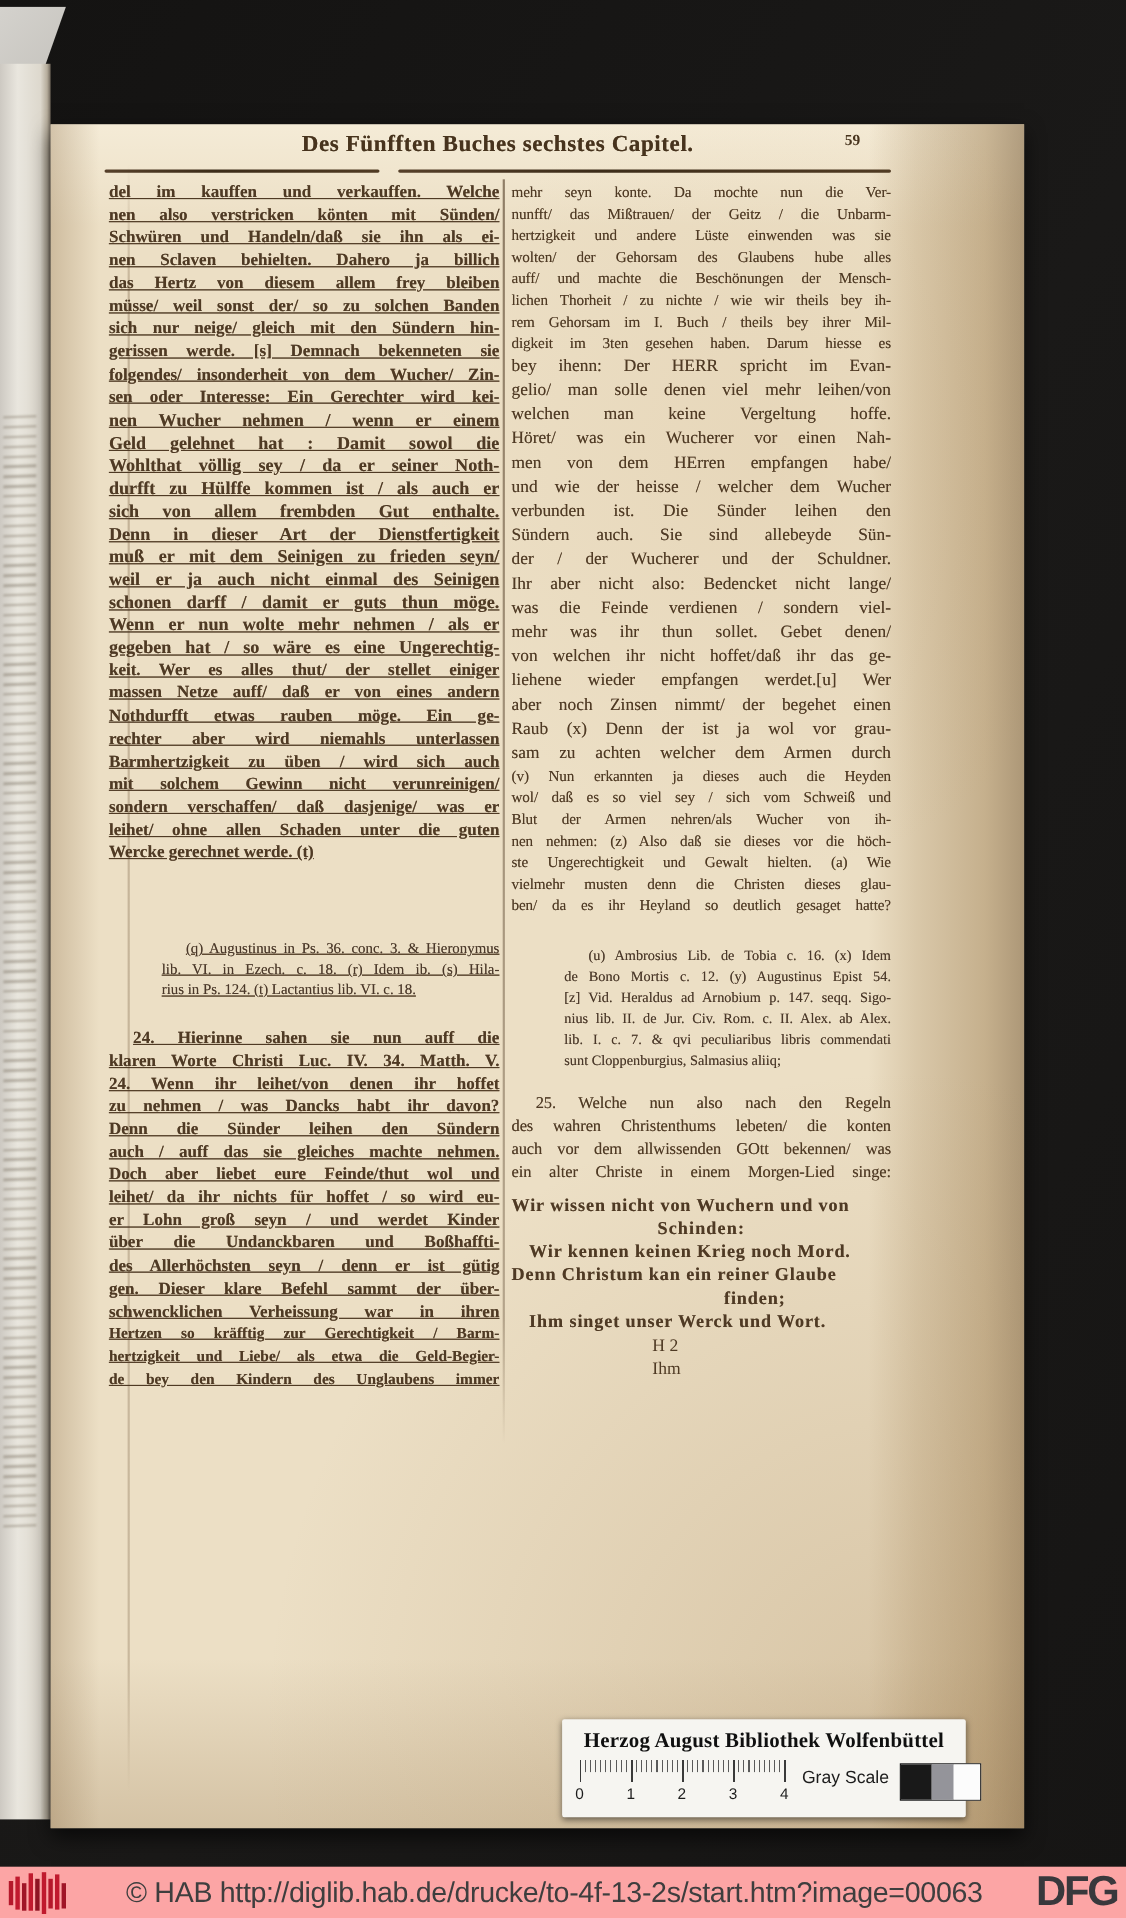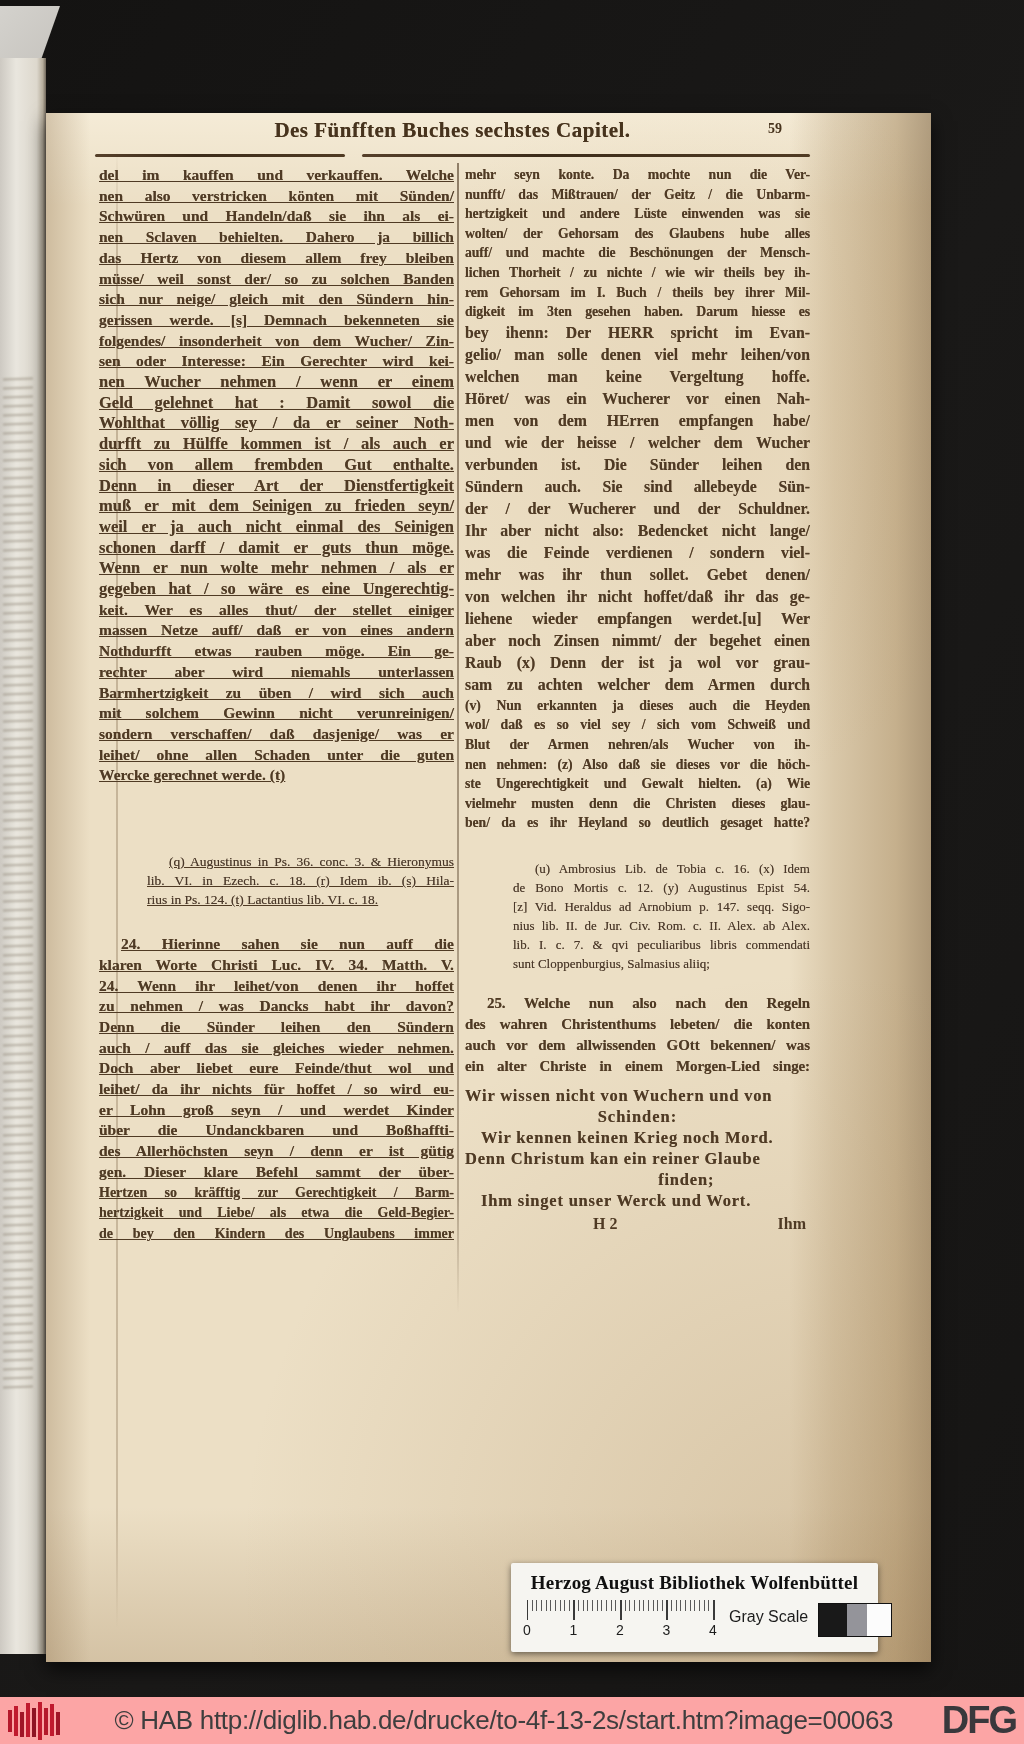--- a/index.html
+++ b/index.html
@@ -55,41 +55,41 @@
   .col{position:absolute;top:52px;}
   .col-left{left:53px;width:355px;text-decoration:underline;}
   .col-right{left:419px;width:345px;}
   .line,.fline,.vline{
     text-align:justify;text-align-last:justify;
     text-shadow:0 0 .4px rgba(60,40,20,.55);
   }
   .col-left .line{font-weight:bold;font-size:15.5px;line-height:20.7px;}
   .col-left .big{font-size:16.5px;}
   .col-left .sm{font-size:14px;}
-  .col-right .line{font-weight:bold;font-size:13.8px;line-height:19.6px;letter-spacing:-.1px;}
+  .col-right .line{font-weight:normal;font-size:13.8px;line-height:19.6px;letter-spacing:-.1px;}
   .col-right .big{font-size:15.8px;line-height:22px;letter-spacing:0;}
   .col-right .p25{font-size:15px;line-height:21px;}
   .fline{font-size:13.5px;line-height:19px;color:#4a382a;margin-left:48px;}
   .col-right .fline{font-size:13px;}
   .noj{text-align-last:left;}
   .ind{text-indent:22px;}
   .block-fn-left{margin-top:66px;}
   .block-p24{margin-top:25px;}
   .block-fn-right{margin-top:26px;}
   .block-p25{margin-top:20px;}
   .block-verse{margin-top:8px;}
   .vline{font-weight:bold;font-size:16.5px;line-height:21px;letter-spacing:.8px;}
   .v0{text-align:left;text-align-last:left;}
   .vc{text-align:center;text-align-last:center;letter-spacing:1px;}
   .vi{text-align:left;text-align-last:left;padding-left:16px;}
   .vr{text-align:left;text-align-last:left;padding-left:56%;}
   .sigrow{
     display:flex;justify-content:space-between;margin-top:2px;
     padding-left:128px;padding-right:4px;
-    font-weight:bold;font-size:16px;line-height:21px;
+    font-weight:normal;font-size:16px;line-height:21px;flex-direction:column;
   }
   
   .plate{
     position:absolute;left:465px;top:1450px;width:367px;height:89px;
     background:#f6f5f1;border-radius:2px;box-shadow:0 2px 6px rgba(0,0,0,.5);
   }
   .plate-title{
     margin-top:9px;text-align:center;font-weight:bold;font-size:19px;color:#101010;
     letter-spacing:.2px;font-family:"Liberation Serif",serif;
   }
@@ -179,27 +179,28 @@
         <div class="fline ind">(q) Augustinus in Ps. 36. conc. 3. &amp; Hieronymus</div>
         <div class="fline">lib. VI. in Ezech. c. 18.   (r) Idem ib.   (s) Hila-</div>
         <div class="fline noj">rius in Ps. 124.   (t) Lactantius lib. VI. c. 18.</div>
       </div>
     <div class="block-p24">
         <div class="line ind">24.   Hierinne sahen sie nun auff die</div>
         <div class="line">klaren Worte Christi Luc. IV. 34. Matth. V.</div>
         <div class="line">24.  Wenn ihr leihet/von denen ihr hoffet</div>
         <div class="line">zu nehmen / was Dancks habt ihr davon?</div>
         <div class="line">Denn die Sünder leihen den Sündern</div>
-        <div class="line">auch / auff das sie gleiches wieder nehmen.</div>
+        <div class="line">auch / auff das sie gleiches machte nehmen.</div>
         <div class="line">Doch aber liebet eure Feinde/thut wol und</div>
         <div class="line">leihet/ da ihr nichts für hoffet / so wird eu-</div>
         <div class="line">er Lohn groß seyn /  und werdet Kinder</div>
         <div class="line">über die  Undanckbaren und  Boßhaffti-</div>
         <div class="line">des Allerhöchsten seyn / denn er ist gütig</div>
         <div class="line">gen.  Dieser klare Befehl sammt der über-</div>
+        <div class="line">schwencklichen  Verheissung  war in  ihren</div>
         <div class="line sm">Hertzen so kräfftig zur Gerechtigkeit / Barm-</div>
         <div class="line sm">hertzigkeit und Liebe/ als etwa die Geld-Begier-</div>
         <div class="line sm">de bey den Kindern des Unglaubens immer</div>
       </div>
   </div>
 
   <div class="col col-right">
     <div class="block-main">
         <div class="line">mehr seyn konte.  Da mochte nun die Ver-</div>
         <div class="line">nunfft/ das Mißtrauen/ der Geitz / die Unbarm-</div>

